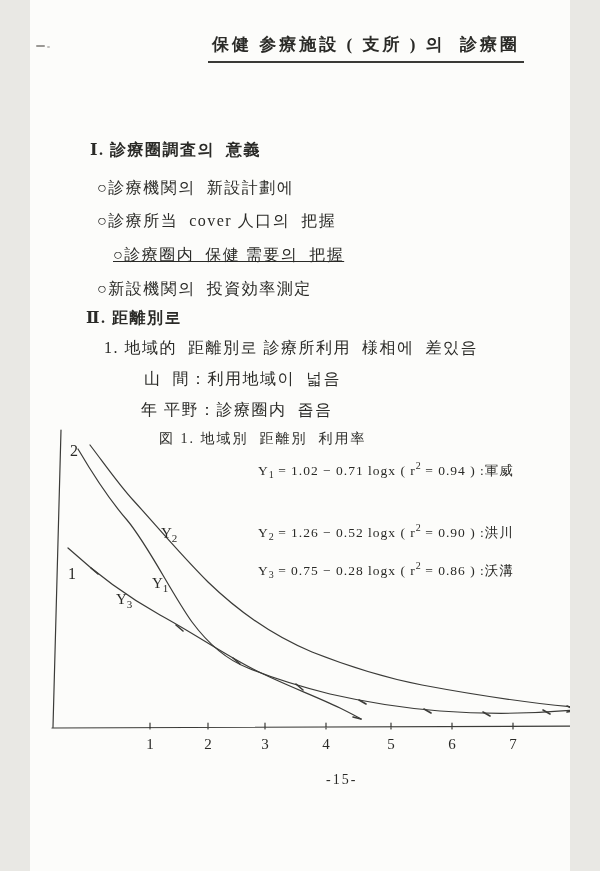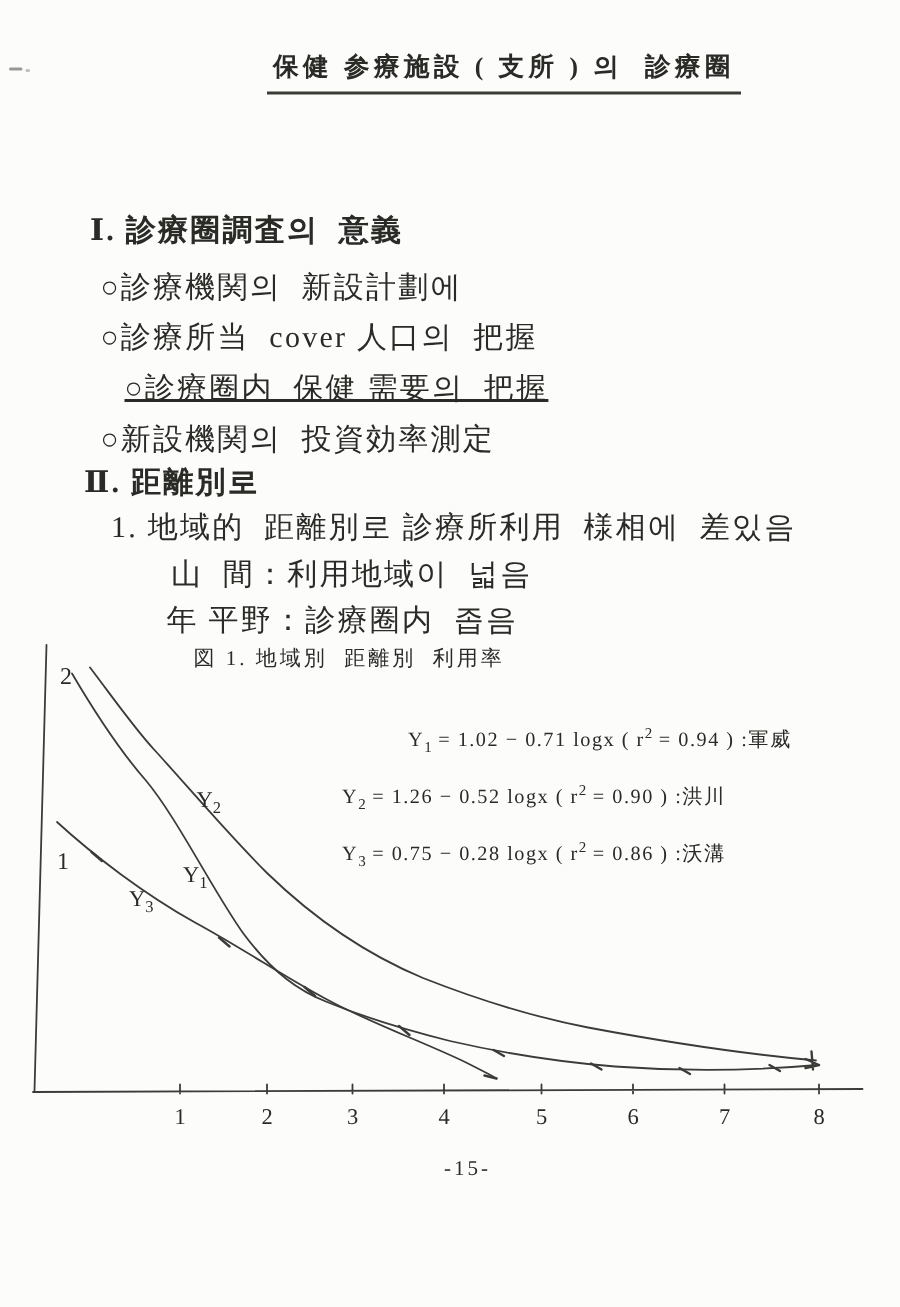--- a/index.html
+++ b/index.html
@@ -1,27 +1,27 @@
 <!DOCTYPE html>
 <html><head>
 <meta charset="utf-8">
 <style>
   html,body{margin:0;padding:0;background:#e9e8e4;}
   .page{
-    position:relative;width:600px;height:871px;margin:0 auto;
+    position:relative;width:540px;height:871px;margin:0 auto;
     background:#fcfcfa;overflow:hidden;
     font-family:"Liberation Serif","DejaVu Serif",serif;
     color:#2a2a27;
   }
   .abs{position:absolute;white-space:pre;}
   .title{
     font-size:17px;letter-spacing:3px;font-weight:bold;
     border-bottom:2px solid #3a3a36;padding:0 4px 5px 4px;
   }
-  .bodyline{font-size:20px;letter-spacing:1.5px;}
+  .bodyline{font-size:16px;letter-spacing:1.5px;}
   .heading{font-weight:bold;}
   .eq{font-size:13.5px;letter-spacing:1px;}
   .eq sub{font-size:10px;letter-spacing:0;}
   .eq sup{font-size:10px;letter-spacing:0;}
   .caption{font-size:14px;letter-spacing:2px;}
   .footer{font-size:14px;letter-spacing:2px;}
   svg text{font-family:"Liberation Serif","DejaVu Serif",serif;}
   .artifact{position:absolute;background:#9a9894;border-radius:1px;}
 </style>
 </head>
@@ -39,21 +39,21 @@
   <div class="abs bodyline" style="left:67px;top:211px;">○診療所当  cover 人口의  把握</div>
   <div class="abs bodyline" style="left:83px;top:245px;text-decoration:underline;">○診療圈内  保健 需要의  把握</div>
   <div class="abs bodyline" style="left:67px;top:279px;">○新設機関의  投資効率測定</div>
   <div class="abs bodyline heading" style="left:56px;top:308px;">Ⅱ. 距離別로</div>
   <div class="abs bodyline" style="left:74px;top:338px;">1. 地域的  距離別로 診療所利用  様相에  差있음</div>
   <div class="abs bodyline" style="left:114px;top:369px;">山  間：利用地域이  넓음</div>
   <div class="abs bodyline" style="left:111px;top:400px;">年 平野：診療圈内  좁음</div>
 
   <div class="abs caption" style="left:129px;top:430px;">図 1. 地域別  距離別  利用率</div>
 
-  <div class="abs eq" style="left:228px;top:484px;margin-left:44px;"><span>Y</span><sub>1</sub><span> = 1.02 − 0.71 logx ( r</span><sup>2</sup><span> = 0.94 ) :軍威</span></div>
+  <div class="abs eq" style="left:228px;top:460px;"><span>Y</span><sub>1</sub><span> = 1.02 − 0.71 logx ( r</span><sup>2</sup><span> = 0.94 ) :軍威</span></div>
   <div class="abs eq" style="left:228px;top:522px;"><span>Y</span><sub>2</sub><span> = 1.26 − 0.52 logx ( r</span><sup>2</sup><span> = 0.90 ) :洪川</span></div>
   <div class="abs eq" style="left:228px;top:560px;"><span>Y</span><sub>3</sub><span> = 0.75 − 0.28 logx ( r</span><sup>2</sup><span> = 0.86 ) :沃溝</span></div>
 
   <svg width="600" height="345" viewBox="0 420 600 345" style="position:absolute;left:0;top:420px;">
     <g fill="none" stroke="#3b3b38" stroke-width="1.2" stroke-linecap="round" stroke-linejoin="round">
       <path d="M31 430 L23 727 M22 728 L575 726 M120 723 l0 6 M178 723 l0 6 M235 723 l0 6 M296 723 l0 6 M361 723 l0 6 M422 723 l0 6 M483 723 l0 6 M546 723 l0 6"></path>
       <path d="M48 449 C58 466 76 496 97 520 C118 545 142 594 162 622 C182 649 200 661 218 668 C240 677 268 686 300 694 C335 702 372 708 410 711 C450 714 500 714 545 710"></path>
       <path d="M60 445 C76 466 90 486 103 500 C125 524 150 554 178 582 C210 613 246 637 282 652 C320 667 356 678 392 685 C440 694 500 703 544 707"></path>
       <path d="M38 548 C62 570 96 596 130 615 C165 634 195 655 225 670 C255 685 285 696 310 708 C318 712 326 716 331 719"></path>
       <path stroke-width="1.6" d="M61 568 l7 6 M146 625 l7 6 M203 658 l7 6 M266 684 l7 6 M329 700 l7 4 M394 709 l7 4 M453 712 l7 4 M513 710 l7 4 M541 701 l1 12 M546 710 l-9 -4 M546 710 l-9 2 M331 719 l-8 -2"></path>

